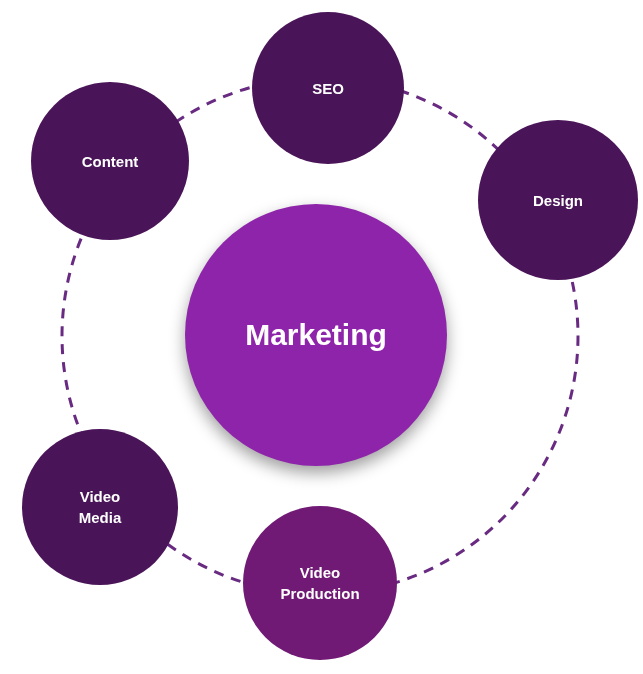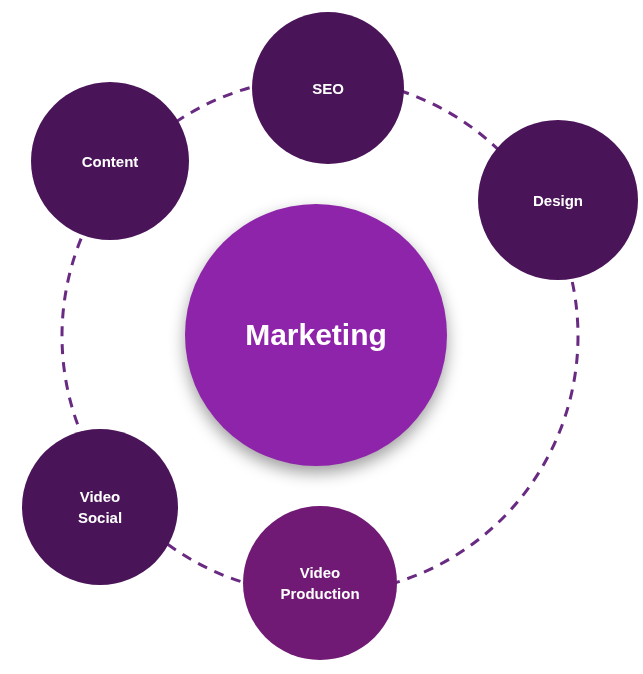--- a/index.html
+++ b/index.html
@@ -76,21 +76,21 @@
   <div class="node node-content" style="background: rgb(74, 20, 88);">
     <span>Content</span>
   </div>
 
   <div class="node node-design" style="background: rgb(74, 20, 88);">
     <span>Design</span>
   </div>
 
   <div class="node node-social-media" style="background: rgb(74, 20, 88);">
     <span>Video</span>
-    <span>Social</span>
+    <span>Media</span>
   </div>
 
 
   <div class="node node-video-production" style="background: #701a75; text-align: right;">
     <span>Video</span>
     <span>Production</span>
   </div>
 
   <div class="node-center" style="background: rgb(142, 36, 170);">
     <span>Marketing</span>

